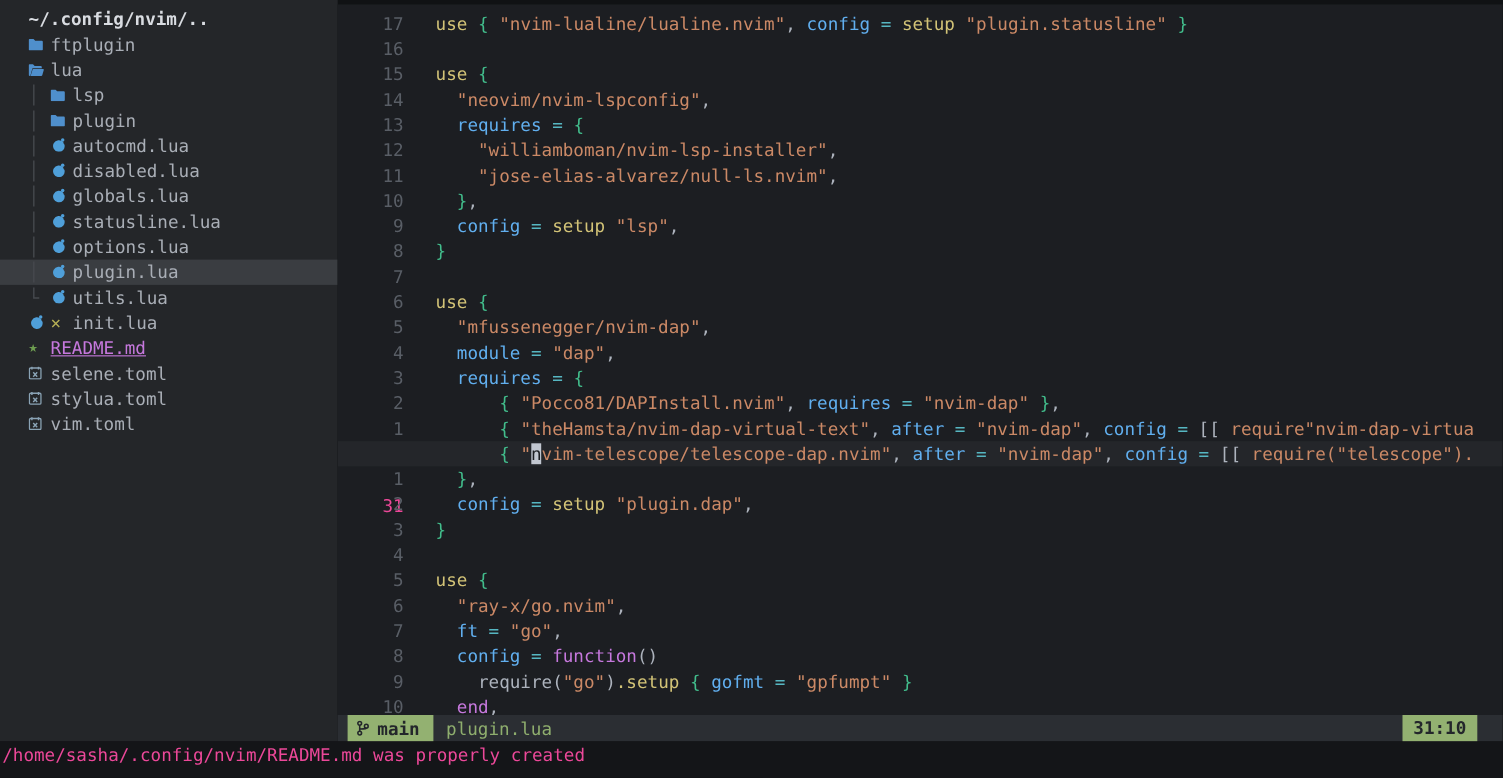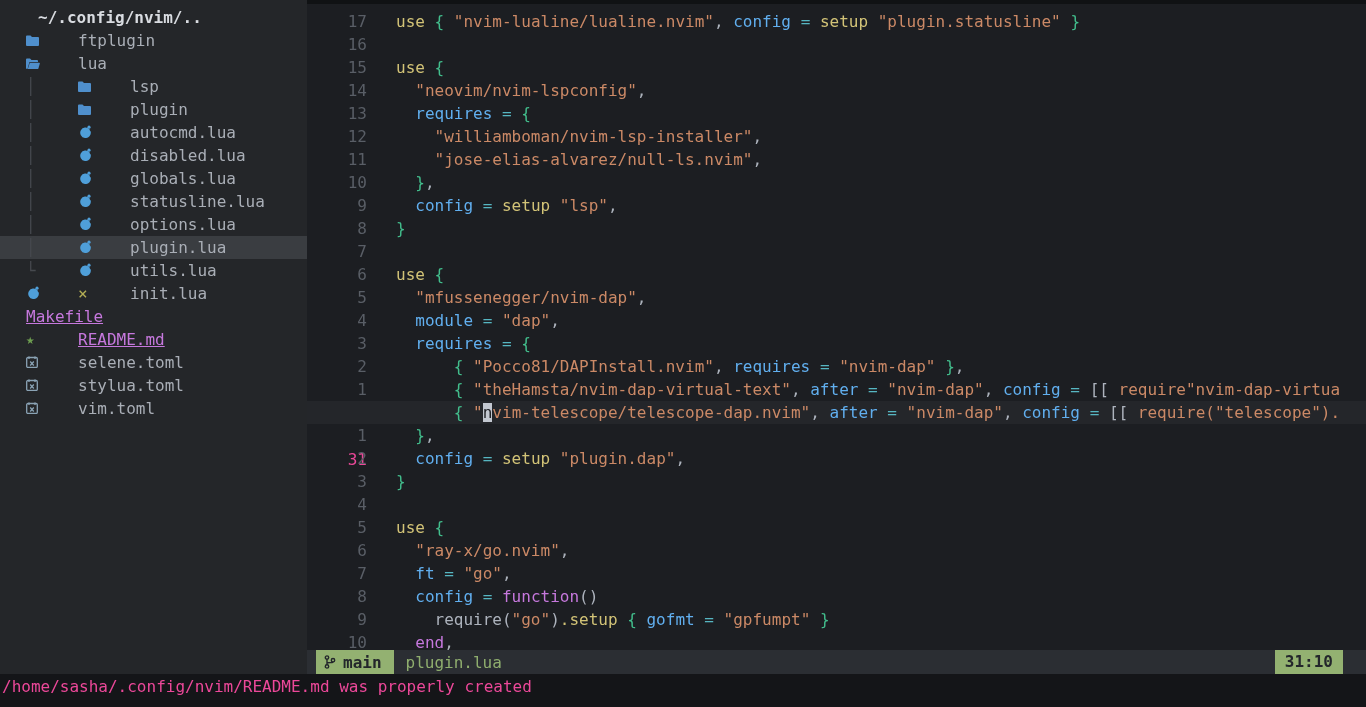--- a/index.html
+++ b/index.html
@@ -6,25 +6,25 @@
   html,body { width:1366px; height:707px; overflow:hidden; background:#101214; }
   body { font-family:"DejaVu Sans Mono","Liberation Mono",monospace; font-size:16px; }
 
   
   .sidebar {
     position:absolute; left:0; top:0; width:307px; height:674px;
     background:#242629; overflow:hidden; padding-top:6px;
   }
   .tree-header {
     height:23px; line-height:23px; padding-left:26px;
-    color:#d9dce1; font-weight:bold; white-space:pre;margin-left:12px;
+    color:#d9dce1; font-weight:bold; white-space:pre;
   }
   .tree-row {
     height:23px; line-height:23px; padding-left:26px;
-    color:#a9aeb6; white-space:pre; display:flex; align-items:center; cursor:pointer;gap:32px;
+    color:#a9aeb6; white-space:pre; display:flex; align-items:center; cursor:pointer;
   }
   .tree-row.selected { background:#3a3d41; }
   .tree-guide { display:inline-block; width:20px; color:#46494e; flex:none; }
   .tree-icon { display:inline-block; width:20px; flex:none; font-style:normal; }
   .tree-badge { display:inline-block; width:20px; color:#b4ae55; flex:none; }
   .tree-label { color:#a9aeb6; }
   .tree-label.special { color:#c678dd; text-decoration:underline; }
   .icon-star    { color:#6e9e50; font-size:14px; }
 
   
@@ -116,21 +116,20 @@
             <circle cx="11" cy="2.2" r="1.6" fill="#4f9fd9"></circle>
           </svg></span><span class="tree-label">plugin.lua</span></div>
       <div class="tree-row"><span class="tree-guide">└</span><span class="tree-icon"><svg width="13" height="13" viewBox="0 0 13 13">
             <path d="M11.5 4.2 A5.3 5.3 0 1 0 12.7 6.5 A3.2 3.2 0 0 1 11.5 4.2 Z" fill="#4f9fd9"></path>
             <circle cx="11" cy="2.2" r="1.6" fill="#4f9fd9"></circle>
           </svg></span><span class="tree-label">utils.lua</span></div>
       <div class="tree-row"><span class="tree-icon"><svg width="13" height="13" viewBox="0 0 13 13">
             <path d="M11.5 4.2 A5.3 5.3 0 1 0 12.7 6.5 A3.2 3.2 0 0 1 11.5 4.2 Z" fill="#4f9fd9"></path>
             <circle cx="11" cy="2.2" r="1.6" fill="#4f9fd9"></circle>
           </svg></span><span class="tree-badge">×</span><span class="tree-label">init.lua</span></div>
-      <div class="tree-row"><span class="tree-label special">Makefile</span></div>
       <div class="tree-row"><span class="tree-icon icon-star">★</span><span class="tree-label special">README.md</span></div>
       <div class="tree-row"><span class="tree-icon"><svg width="12" height="12" viewBox="0 0 12 12">
             <rect x="0.7" y="1.5" width="10.6" height="10" rx="1.2" fill="none" stroke="#8aa3b5" stroke-width="1.3"></rect>
             <line x1="3" y1="0.4" x2="3" y2="3" stroke="#8aa3b5" stroke-width="1.3"></line>
             <line x1="9" y1="0.4" x2="9" y2="3" stroke="#8aa3b5" stroke-width="1.3"></line>
             <path d="M4.2 5.5 L7.8 9.5 M7.8 5.5 L4.2 9.5" stroke="#8aa3b5" stroke-width="1.3"></path>
           </svg></span><span class="tree-label">selene.toml</span></div>
       <div class="tree-row"><span class="tree-icon"><svg width="12" height="12" viewBox="0 0 12 12">
             <rect x="0.7" y="1.5" width="10.6" height="10" rx="1.2" fill="none" stroke="#8aa3b5" stroke-width="1.3"></rect>
             <line x1="3" y1="0.4" x2="3" y2="3" stroke="#8aa3b5" stroke-width="1.3"></line>

